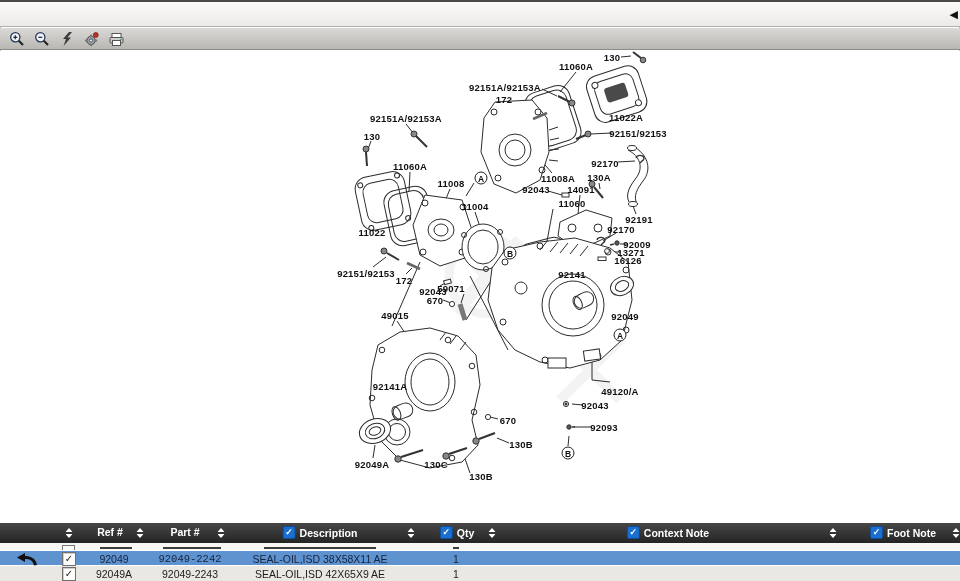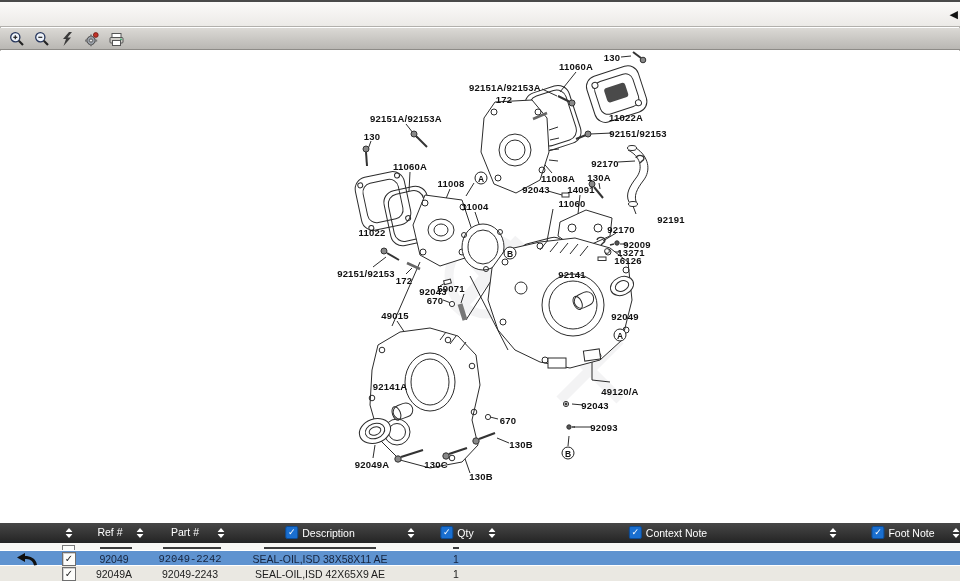--- a/index.html
+++ b/index.html
@@ -26,21 +26,21 @@
   .dlabel{position:absolute;transform:translate(-50%,-50%);font-size:9.5px;font-weight:bold;
           color:#111;white-space:nowrap;letter-spacing:.2px;cursor:pointer}
   .refb{position:absolute;transform:translate(-50%,-50%);width:13px;height:13px;border:1.3px solid #222;
         border-radius:50%;font-size:8.5px;font-weight:bold;color:#111;display:flex;align-items:center;
         justify-content:center;background:#fff;box-sizing:border-box}
 
   
   .thead{position:absolute;left:0;top:523px;width:960px;height:20px;
          background:linear-gradient(#474747,#242424)}
   .hcell{position:absolute;transform:translateX(-50%);top:3px;display:flex;gap:4px;align-items:center;
-         color:#fff;font-size:10.5px;font-weight:normal;white-space:nowrap;cursor:pointer}
+         color:#fff;font-size:10.5px;font-weight:bold;white-space:nowrap;cursor:pointer}
   .hsort{position:absolute;transform:translateX(-50%);top:5px;cursor:pointer;line-height:0}
   .hchk{width:11px;height:11px;background:#1a6fd0;border:1px solid #0c4c97;border-radius:2px;
         color:#fff;font-size:9px;line-height:10px;text-align:center;flex:0 0 auto}
   .cliprow{position:absolute;left:0;top:543px;width:960px;height:7px;background:#f8f7f4;overflow:hidden;
            border-bottom:1px solid #fff}
   .clipbar{position:absolute;top:4px;height:2px;background:#3c3c3c}
   .clipchk{position:absolute;left:62px;top:2px;width:11px;height:4px;background:#fdfdfb;border:1px solid #7a7a7a;border-bottom:none}
   .trow{position:absolute;left:0;width:960px;box-sizing:border-box}
   .trow.sel{background:#5f93d0;border-top:1px solid #fff;border-bottom:1px solid #fff;color:#15233d}
   .trow.alt{background:#eae8e2;color:#1c1c1c}
@@ -291,21 +291,21 @@
     <span class="dlabel" style="left: 372px; top: 85px;">130</span>
     <span class="dlabel" style="left: 605px; top: 112px;">92170</span>
     <span class="dlabel" style="left: 410px; top: 115px;">11060A</span>
     <span class="dlabel" style="left: 451px; top: 132px;">11008</span>
     <span class="dlabel" style="left: 558px; top: 127px;">11008A</span>
     <span class="dlabel" style="left: 599px; top: 126px;">130A</span>
     <span class="dlabel" style="left: 536px; top: 138px;">92043</span>
     <span class="dlabel" style="left: 581px; top: 138px;">14091</span>
     <span class="dlabel" style="left: 475px; top: 155px;">11004</span>
     <span class="dlabel" style="left: 556px; top: 152px; margin-left: 16px;">11060</span>
-    <span class="dlabel" style="left: 639px; top: 168px; margin-left: 32px;">92191</span>
+    <span class="dlabel" style="left: 639px; top: 168px;">92191</span>
     <span class="dlabel" style="left: 372px; top: 181px;">11022</span>
     <span class="dlabel" style="left: 621px; top: 178px;">92170</span>
     <span class="dlabel" style="left: 637px; top: 193px;">92009</span>
     <span class="dlabel" style="left: 631px; top: 201px;">13271</span>
     <span class="dlabel" style="left: 628px; top: 209px;">16126</span>
     <span class="dlabel" style="left: 366px; top: 222px;">92151/92153</span>
     <span class="dlabel" style="left: 572px; top: 223px;">92141</span>
     <span class="dlabel" style="left: 404px; top: 229px;">172</span>
     <span class="dlabel" style="left: 433px; top: 240px;">92043</span>
     <span class="dlabel" style="left: 451px; top: 237px;">59071</span>

